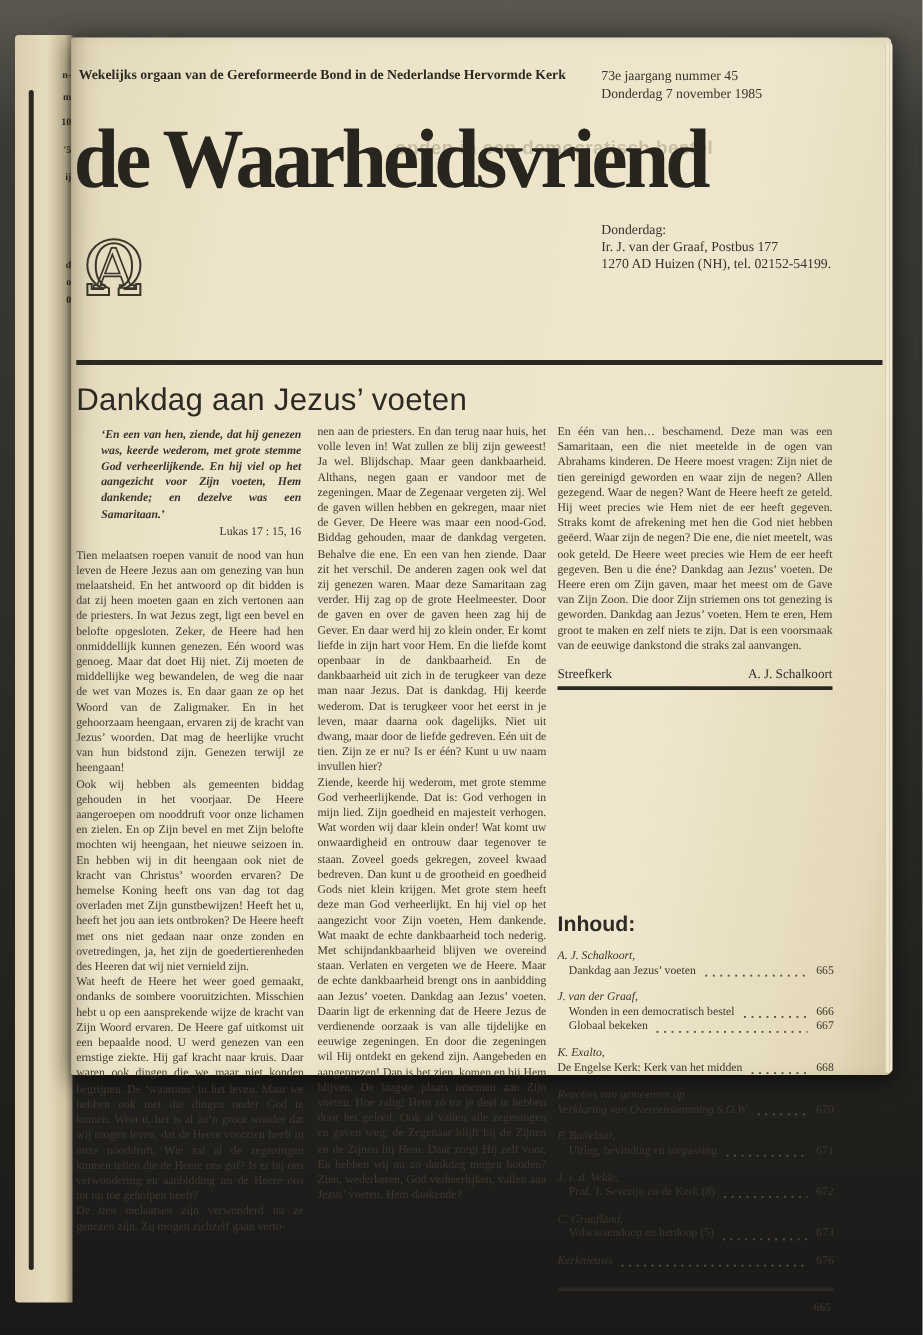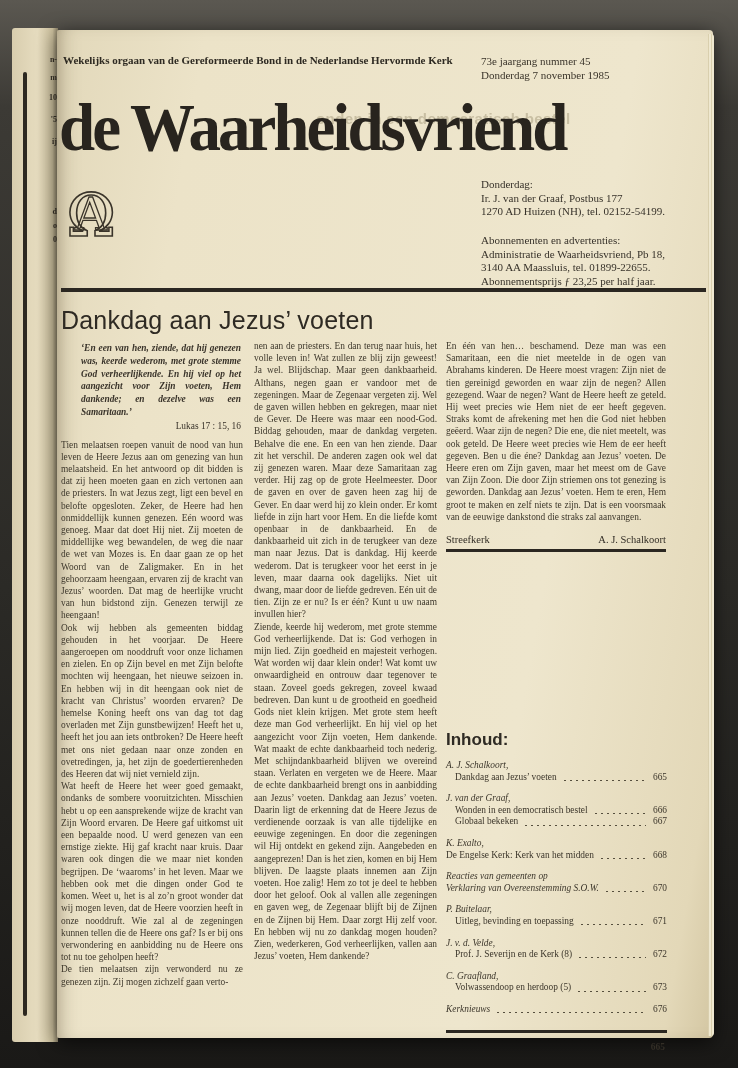--- a/index.html
+++ b/index.html
@@ -16,21 +16,21 @@
   }
   .left-frame-line{
     position:absolute;left:11px;top:44px;bottom:26px;width:4px;
     background:#2c2820;border-radius:2px;
   }
   .left-page .frag{
     position:absolute;right:1px;font-size:8px;font-weight:700;color:#3a342a;line-height:1;
   }
   
   .page{
-    position:absolute;left:57px;top:30px;width:656px;height:1008px;
+    position:absolute;left:57px;top:30px;width:656px;height:830px;
     background:linear-gradient(100deg,#e2d8ba 0%,#ece3c8 18%,#eee6cd 70%,#e3d8b8 94%,#d3c6a2 100%);
     border-radius:2px 4px 4px 2px;
     box-shadow:0 4px 20px rgba(0,0,0,.65), inset 14px 0 22px -16px rgba(60,45,20,.55);
   }
   .page::after{ 
     content:"";position:absolute;right:-1px;top:4px;bottom:2px;width:6px;
     background:repeating-linear-gradient(90deg,#d9cfae 0 1px,#efe8d0 1px 3px);
     border-radius:0 3px 3px 0;
   }
   
@@ -114,26 +114,20 @@
       <text x="29" y="58" text-anchor="middle" font-family="DejaVu Serif, serif" font-size="60" fill="none" stroke="#3a342a" stroke-width="1.6">Ω</text>
       <text x="29" y="52" text-anchor="middle" font-family="DejaVu Serif, serif" font-size="44" fill="none" stroke="#3a342a" stroke-width="1.3">A</text>
     </svg>
   </div>
 
   <div class="redactie">
     <div>Donderdag:</div>
     <div>Ir. J. van der Graaf, Postbus 177</div>
     <div>1270 AD Huizen (NH), tel. 02152-54199.</div>
   </div>
-  <div class="abonnement">
-    <div>Abonnementen en advertenties:</div>
-    <div>Administratie de Waarheidsvriend, Pb 18,</div>
-    <div>3140 AA Maassluis, tel. 01899-22655.</div>
-    <div>Abonnementsprijs ƒ 23,25 per half jaar.</div>
-  </div>
 
   <div class="masthead-rule"></div>
 
   <div class="headline">Dankdag aan Jezus’ voeten</div>
 
   <div class="col col1">
     <div class="quote">
       <span>‘En een van hen, ziende, dat hij genezen was, keerde wederom, met grote stemme God verheerlijkende. En hij viel op het aangezicht voor Zijn voeten, Hem dankende; en dezelve was een Samaritaan.’</span>
       <div class="quote-ref">Lukas 17 : 15, 16</div>
     </div>

